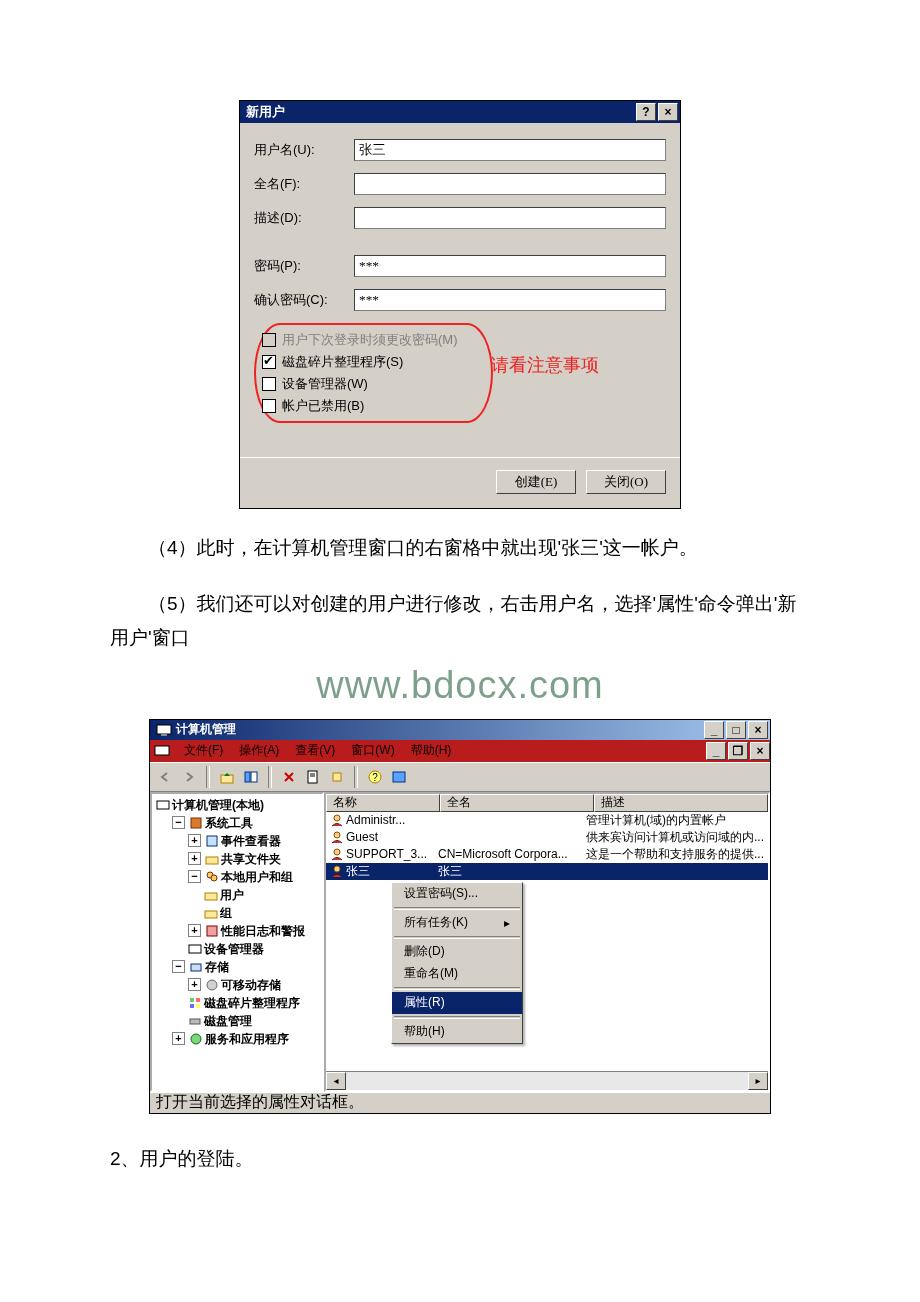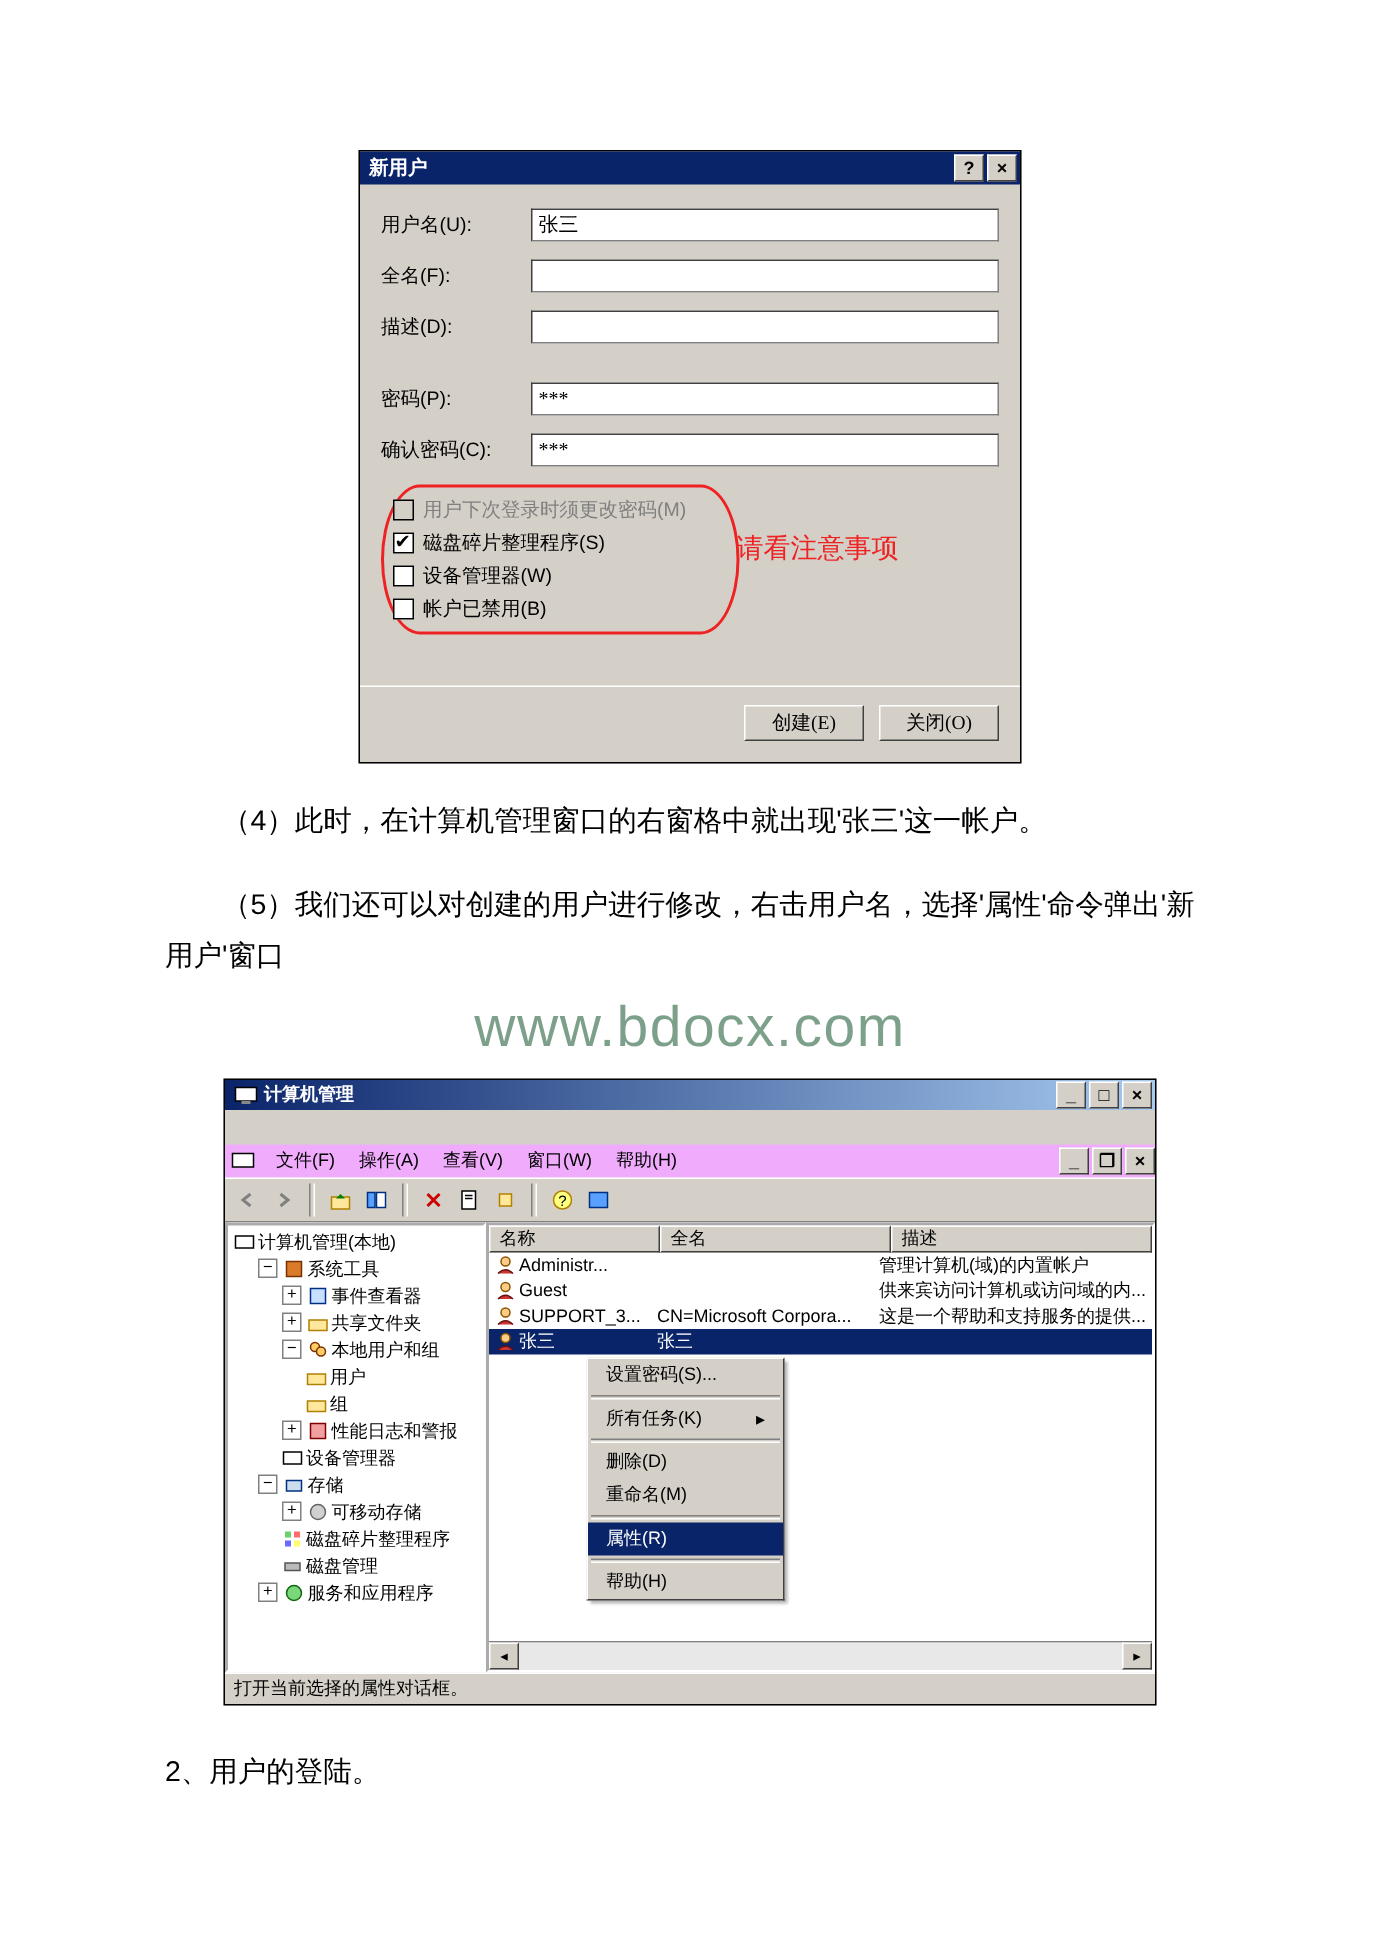--- a/index.html
+++ b/index.html
@@ -119,39 +119,39 @@
     height:20px; display:flex; align-items:center;
     background: linear-gradient(to right,#0A246A,#A6CAF0);
     color:#fff; font-weight:bold; padding:0 2px;
   }
   .mmc-icon {
     width:16px;height:16px; margin:0 4px; display:inline-flex;
   }
   .mmc-title-text{flex:1;}
   .mmc-menubar {
     height:22px; display:flex; align-items:center;
-    background:#f0abfc; padding-left:4px;margin-top:23px;
+    background:#b91c1c; padding-left:4px;
   }
   .mmc-menu-ico { width:16px; height:16px; margin-right:6px;}
   .mmc-menu-item { padding:0 8px; font-size:12px; }
   .mmc-menubar .spacer{flex:1;}
   .mmc-toolbar {
     height:28px; display:flex; align-items:center;
     border-top:1px solid #fff; border-bottom:1px solid #808080;
     padding:0 4px; gap:2px;
   }
   .tool-sep{width:2px;height:22px;border-left:1px solid #808080;border-right:1px solid #fff;margin:0 4px;}
   .tool-b{width:22px;height:22px;display:flex;align-items:center;justify-content:center;}
   .mmc-content{display:flex; height:300px; background:#D4D0C8;}
   .tree{
     width:190px; background:#fff; border:2px inset #fff; overflow:auto;
     padding:2px; font-size:12px;
   }
   .tree ul{list-style:none;margin:0;padding-left:16px;}
-  .tree>ul{padding-left:2px;}
+  .tree>ul{padding-left:2px;font-weight:bold;}
   .tree li{white-space:nowrap; line-height:18px;}
   .tree .node{display:flex;align-items:center;gap:2px;}
   .exp{width:11px;height:11px;border:1px solid #808080;display:inline-flex;align-items:center;justify-content:center;font-size:11px;line-height:9px;background:#fff;margin-right:2px;}
   .ico{width:14px;height:14px;display:inline-block;}
   .list-pane{flex:1;display:flex;flex-direction:column;border:2px inset #fff;background:#fff;position:relative;}
   .list-header{display:flex;height:18px;background:#D4D0C8;}
   .lh-col{border:1px solid; border-color:#fff #404040 #404040 #fff;padding:0 6px;font-size:12px;display:flex;align-items:center;}
   .list-rows{flex:1;position:relative;}
   .lr{display:flex;height:17px;align-items:center;font-size:12px;}
   .lr .lc{padding:0 4px;overflow:hidden;white-space:nowrap;}
@@ -164,21 +164,21 @@
     font-size:12px;
   }
   .ctx-item{
     height:22px;display:flex;align-items:center;padding:0 12px;justify-content:space-between;
   }
   .ctx-item.highlight{background:#0A246A;color:#fff;}
   .ctx-sep{height:1px;margin:2px 2px;border-top:1px solid #808080;border-bottom:1px solid #fff;}
   .scroll-h{height:18px;background:#D4D0C8;border-top:1px solid #808080;display:flex;}
   .sarrow{width:18px;border:1px solid;border-color:#fff #404040 #404040 #fff;display:flex;align-items:center;justify-content:center;font-size:10px;}
   .strack{flex:1;background:#E8E8E8;}
-  .statusbar{height:20px;border-top:1px solid #fff;display:flex;align-items:center;padding:0 6px;font-size:12px;background:#D4D0C8;}
+  .statusbar{height:20px;border-top:1px solid #fff;display:flex;align-items:center;padding:0 6px;font-size:16px;background:#D4D0C8;}
 
   
   svg{display:block;}
 </style>
 </head>
 <body>
 
 <div class="page">
 
   <div class="dlg">

